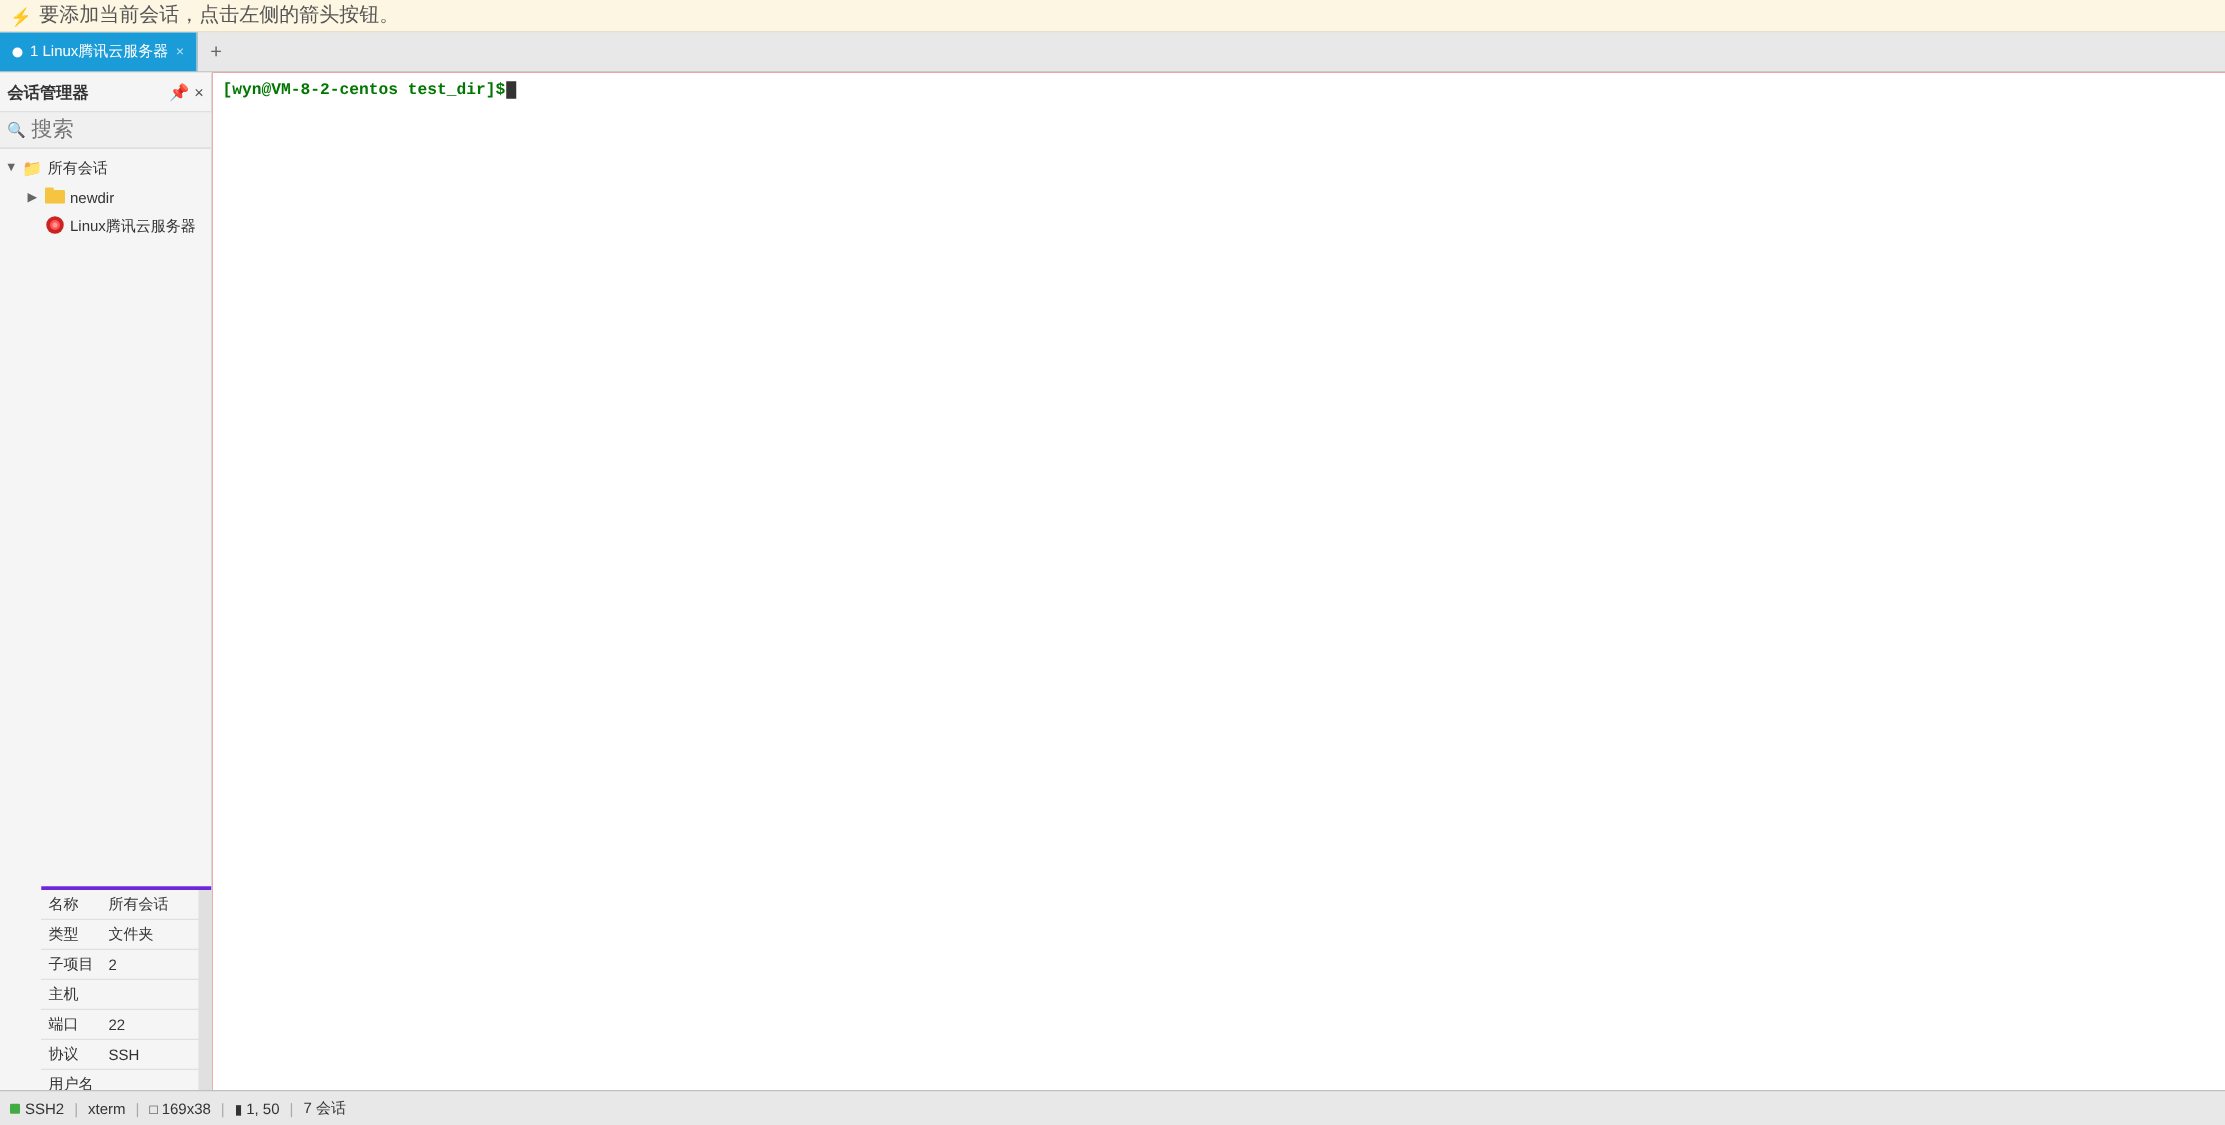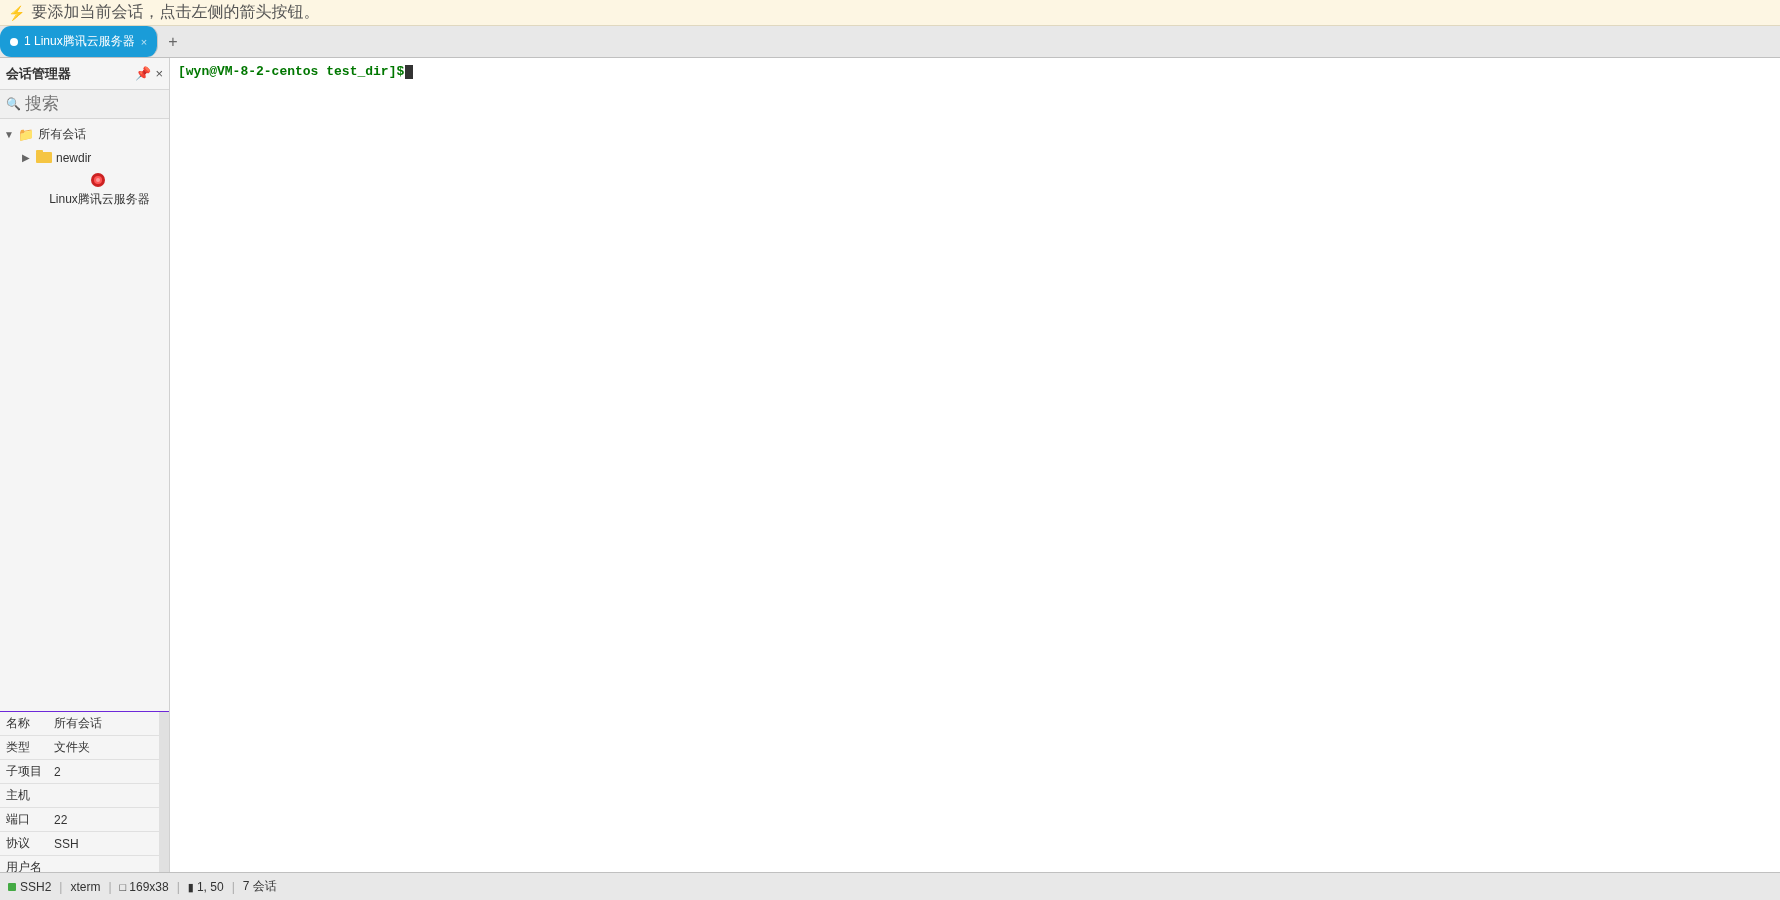--- a/index.html
+++ b/index.html
@@ -46,21 +46,20 @@
       gap: 6px;
       cursor: pointer;
       font-size: 12px;
       border-right: 1px solid #c8c8c8;
       min-width: 120px;
       position: relative;
     }
     .tab-item.active {
       background: #1a9cd8;
       color: white;
-      border-radius: 11px;
     }
     .tab-dot {
       width: 8px;
       height: 8px;
       border-radius: 50%;
       background: white;
       flex-shrink: 0;
     }
     .tab-close {
       margin-left: auto;
@@ -133,22 +132,23 @@
       width: 14px;
       font-size: 10px;
       color: #666;
     }
     .tree-label {
       font-size: 12px;
     }
 
     
     .properties-panel {
-      border-top: 1px solid #6d28d9;
+      border-top: 3px solid #6d28d9;
       background: #f5f5f5;
+      margin-left: 33px;
     }
     .props-table {
       width: 100%;
       border-collapse: collapse;
       font-size: 12px;
     }
     .props-table tr {
       border-bottom: 1px solid #e0e0e0;
     }
     .props-table td {
@@ -295,21 +295,21 @@
         <span class="tree-expand">▶</span>
         <span style="margin-right: 4px;">
           <svg width="16" height="14" viewBox="0 0 16 14">
             <rect x="0" y="3" width="16" height="11" rx="1" fill="#f5c542"></rect>
             <rect x="0" y="1" width="7" height="3" rx="1" fill="#f5c542"></rect>
           </svg>
         </span>
         <span class="tree-label">newdir</span>
       </div>
 
-      <div class="tree-item" style="padding-left: 36px; flex-direction: column;">
+      <div class="tree-item" style="padding-left: 36px;">
         <span style="margin-right: 4px;">
           <svg width="16" height="16" viewBox="0 0 16 16">
             <circle cx="8" cy="8" r="7" fill="#cc2222"></circle>
             <circle cx="8" cy="8" r="4" fill="#ff5555"></circle>
             <circle cx="8" cy="8" r="2" fill="#ff9999"></circle>
           </svg>
         </span>
         <span class="tree-label">Linux腾讯云服务器</span>
       </div>
     </div>

